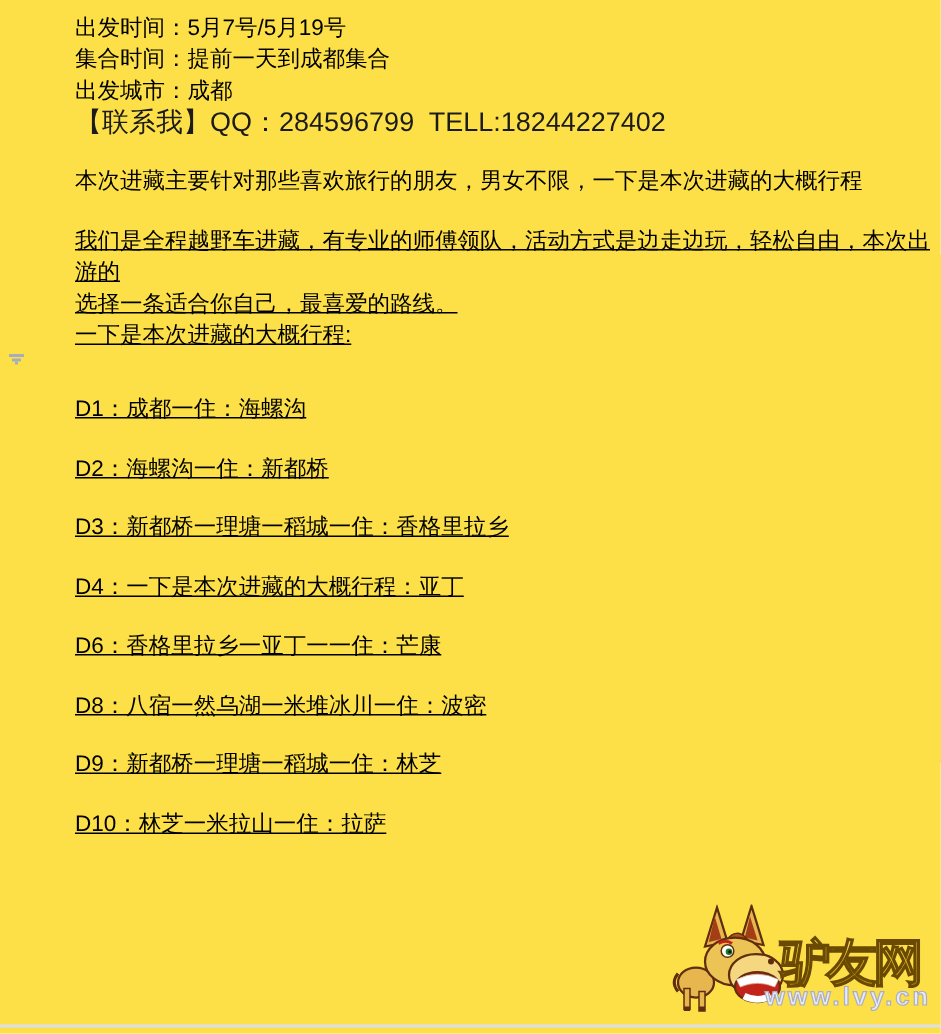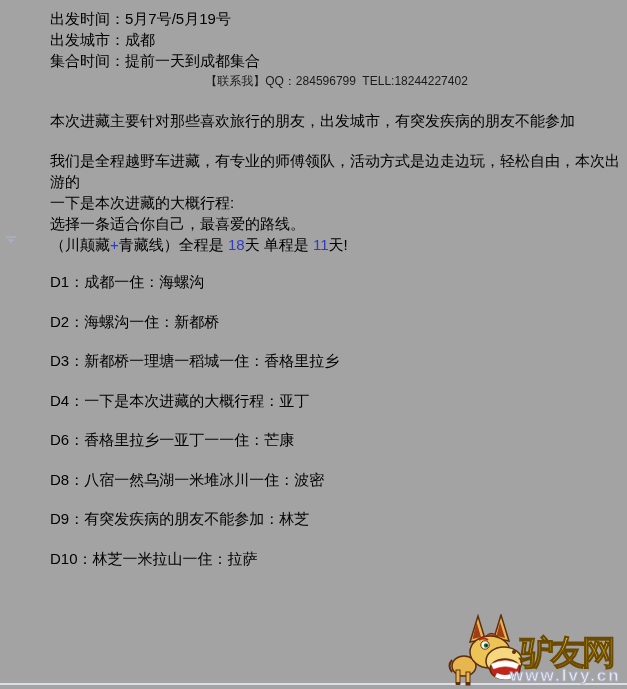--- a/index.html
+++ b/index.html
@@ -5,71 +5,70 @@
   :root{
     --accent:#2e3bc4;
     --divider:#dbdfe9;
   }
   *{box-sizing:border-box;}
   html,body{margin:0;padding:0;}
   body{
     width:627px;height:689px;background:#ffffff;overflow:hidden;
     font-family:"Liberation Sans","DejaVu Sans",sans-serif;color:#000;
   }
-  .doc{position:relative;width:627px;height:689px;background:#a3a3a3;}
+  .doc{position:relative;width:627px;height:689px;background:#fde047;}
   .content{position:absolute;left:50px;top:8px;right:4px;}
   .line{font-size:15px;line-height:21px;white-space:pre-wrap;}
-  .contact{font-size:12px;color:#1b1b1b;text-align:center;}
+  .contact{font-size:18px;color:#1b1b1b;}
   .para1{margin-top:18px;}
-  .desc-block{margin-top:19px;}
-  .days{margin-top:16px;}
+  .desc-block{margin-top:19px;text-decoration:underline;}
+  .days{margin-top:28px;text-decoration:underline;}
   .day-line{font-size:15px;line-height:21px;white-space:pre-wrap;margin-bottom:18.5px;}
   .hl{color:var(--accent);}
   
   .collapse-icon{position:absolute;left:6px;top:236px;width:10px;height:8px;}
   .collapse-icon span{display:block;margin:0 auto;background:#a6aebe;}
   .collapse-icon .b1{width:10px;height:2px;}
   .collapse-icon .b2{width:6px;height:2px;margin-top:1px;}
   .collapse-icon .b3{width:2px;height:2px;margin-top:0;}
   
   .bottom-rule{position:absolute;left:0;top:683px;width:627px;height:2px;background:var(--divider);}
   
-  .logo{position:absolute;right:1px;bottom:3px;width:178px;height:72px;}
+  .logo{position:absolute;right:1px;bottom:14px;width:178px;height:72px;}
 </style>
 </head>
 <body>
 
 <div class="doc">
 
   <div class="content">
 
     <div class="header">
       <div class="line">出发时间：5月7号/5月19号</div>
+      <div class="line">集合时间：提前一天到成都集合</div>
       <div class="line">出发城市：成都</div>
-      <div class="line">集合时间：提前一天到成都集合</div>
       <div class="line contact">【联系我】QQ：284596799  TELL:18244227402</div>
     </div>
 
-    <div class="line para1">本次进藏主要针对那些喜欢旅行的朋友，出发城市，有突发疾病的朋友不能参加</div>
+    <div class="line para1">本次进藏主要针对那些喜欢旅行的朋友，男女不限，一下是本次进藏的大概行程</div>
 
     <div class="desc-block">
       <div class="line">我们是全程越野车进藏，有专业的师傅领队，活动方式是边走边玩，轻松自由，本次出游的</div>
+      <div class="line">选择一条适合你自己，最喜爱的路线。</div>
       <div class="line">一下是本次进藏的大概行程:</div>
-      <div class="line">选择一条适合你自己，最喜爱的路线。</div>
-      <div class="line"><span>（川颠藏</span><span class="hl">+</span><span>青藏线）全程是 </span><span class="hl">18</span><span>天 单程是 </span><span class="hl">11</span><span>天!</span></div>
     </div>
 
     <div class="days">
       <div class="day-line">D1：成都一住：海螺沟</div>
       <div class="day-line">D2：海螺沟一住：新都桥</div>
       <div class="day-line">D3：新都桥一理塘一稻城一住：香格里拉乡</div>
       <div class="day-line">D4：一下是本次进藏的大概行程：亚丁</div>
       <div class="day-line">D6：香格里拉乡一亚丁一一住：芒康</div>
       <div class="day-line">D8：八宿一然乌湖一米堆冰川一住：波密</div>
-      <div class="day-line">D9：有突发疾病的朋友不能参加：林芝</div>
+      <div class="day-line">D9：新都桥一理塘一稻城一住：林芝</div>
       <div class="day-line">D10：林芝一米拉山一住：拉萨</div>
 
     </div>
 
   </div>
 
   <div class="collapse-icon">
     <span class="b1"></span>
       <span class="b2"></span>
       <span class="b3"></span>

